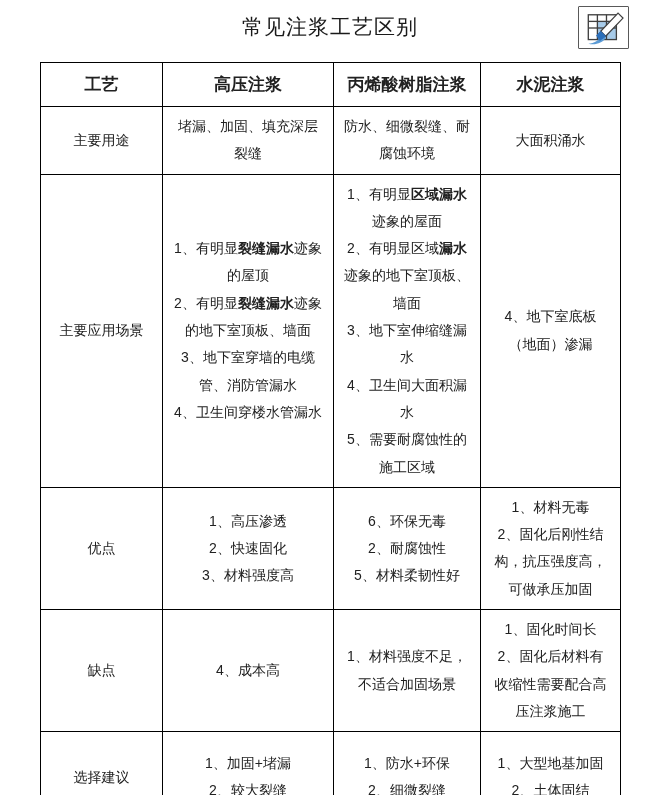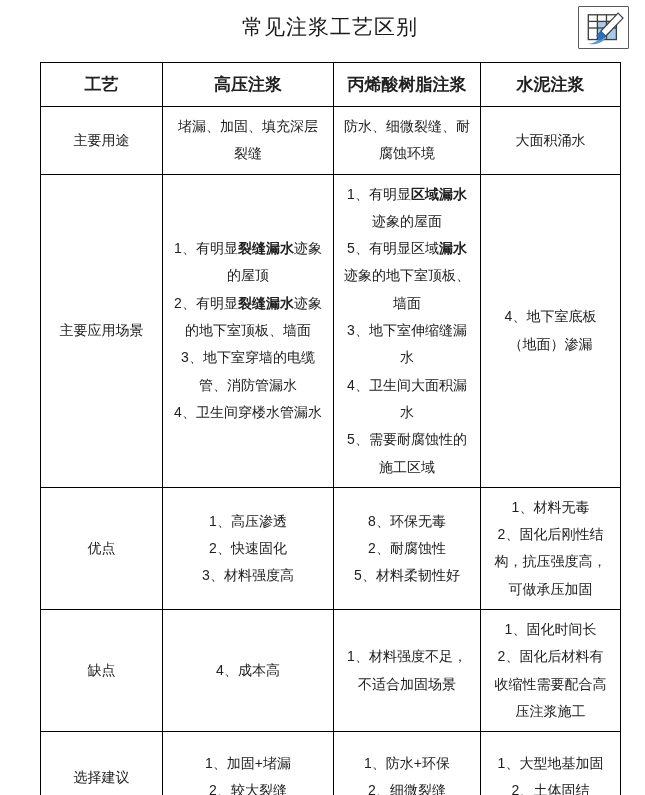--- a/index.html
+++ b/index.html
@@ -127,38 +127,38 @@
         <tr>
           <td class="row-label">主要应用场景</td>
           <td class="cell-left">
             <div class="item"><span>1、有明显</span><b>裂缝漏水</b><span>迹象的屋顶</span></div>
             <div class="item"><span>2、有明显</span><b>裂缝漏水</b><span>迹象的地下室顶板、墙面</span></div>
             <div class="item"><span>3、地下室穿墙的电缆管、消防管漏水</span></div>
             <div class="item"><span>4、卫生间穿楼水管漏水</span></div>
           </td>
           <td class="cell-left">
             <div class="item"><span>1、有明显</span><b>区域漏水</b><span>迹象的屋面</span></div>
-            <div class="item"><span>5、有明显区域</span><b>漏水</b><span>迹象的地下室顶板、墙面</span></div>
+            <div class="item"><span>2、有明显区域</span><b>漏水</b><span>迹象的地下室顶板、墙面</span></div>
             <div class="item"><span>3、地下室伸缩缝漏水</span></div>
             <div class="item"><span>4、卫生间大面积漏水</span></div>
             <div class="item"><span>5、需要耐腐蚀性的施工区域</span></div>
           </td>
           <td class="cell-left">
             <div class="item"><span>4、地下室底板（地面）渗漏</span></div>
           </td>
         </tr>
         <tr>
           <td class="row-label">优点</td>
           <td class="cell-left">
             <div class="item"><span>1、高压渗透</span></div>
             <div class="item"><span>2、快速固化</span></div>
             <div class="item"><span>3、材料强度高</span></div>
           </td>
           <td class="cell-left">
-            <div class="item"><span>8、环保无毒</span></div>
+            <div class="item"><span>6、环保无毒</span></div>
             <div class="item"><span>2、耐腐蚀性</span></div>
             <div class="item"><span>5、材料柔韧性好</span></div>
           </td>
           <td class="cell-left">
             <div class="item"><span>1、材料无毒</span></div>
             <div class="item"><span>2、固化后刚性结构，抗压强度高，可做承压加固</span></div>
           </td>
         </tr>
         <tr>
           <td class="row-label">缺点</td>

